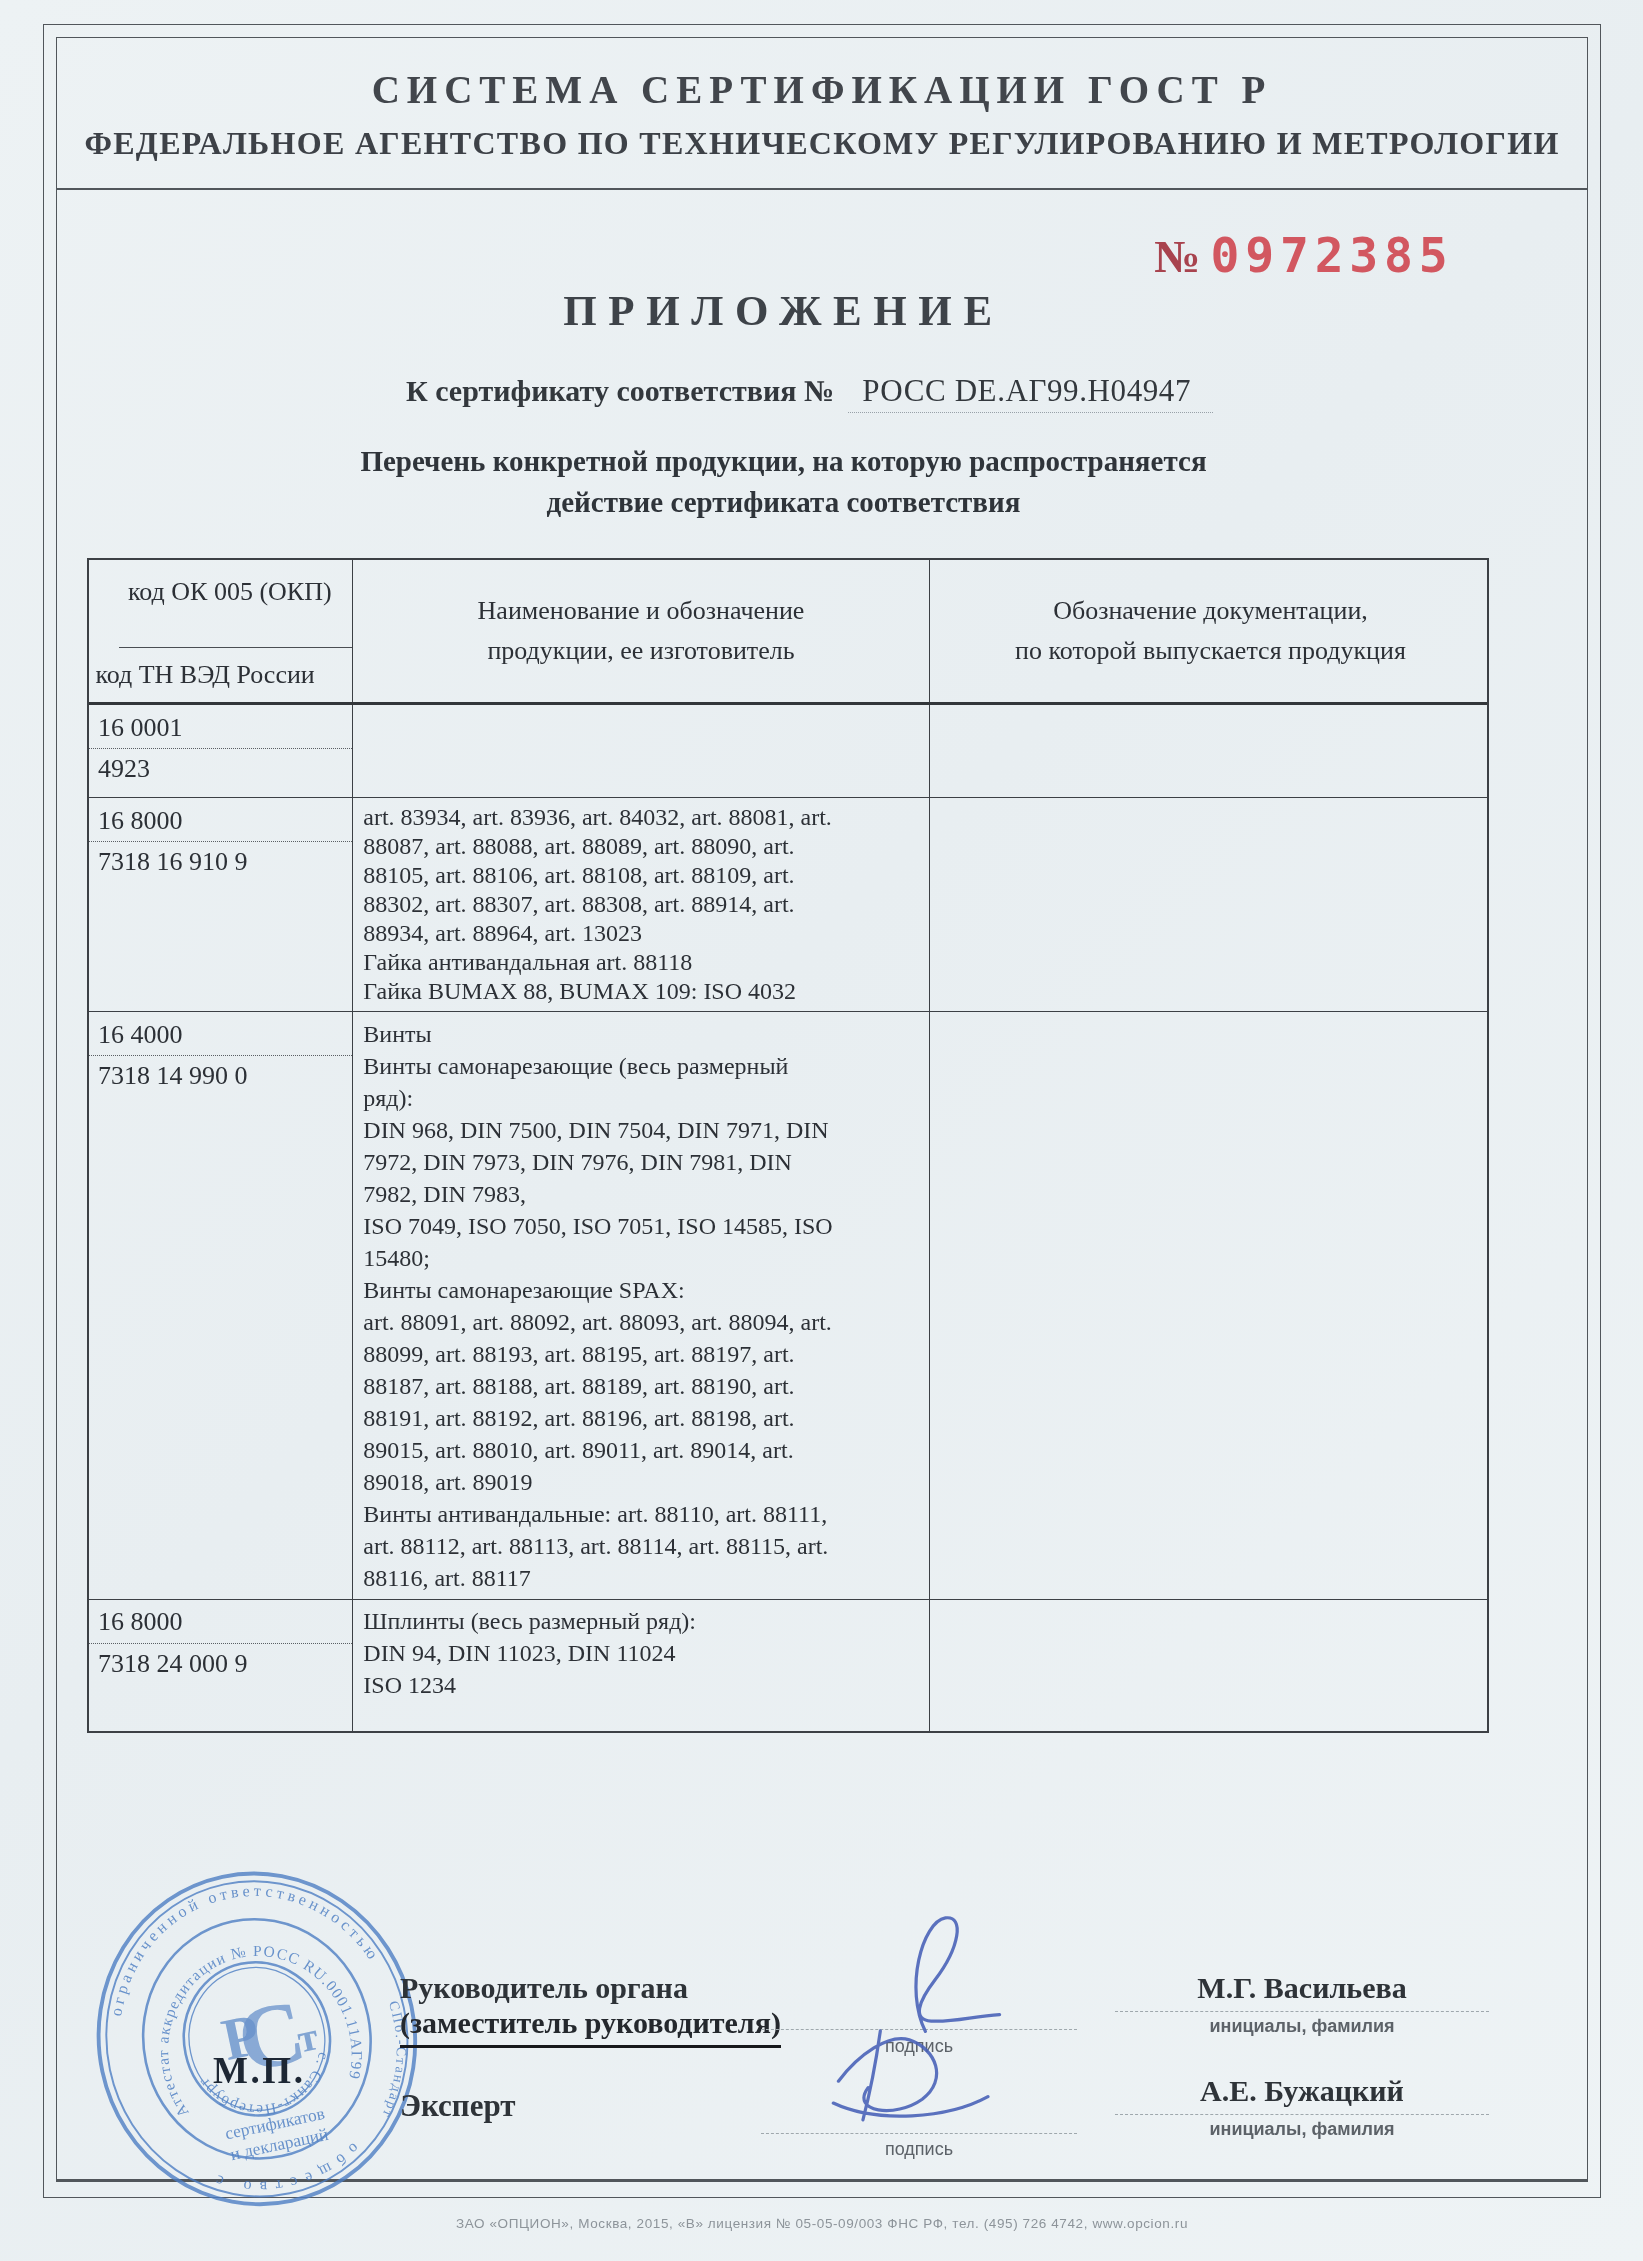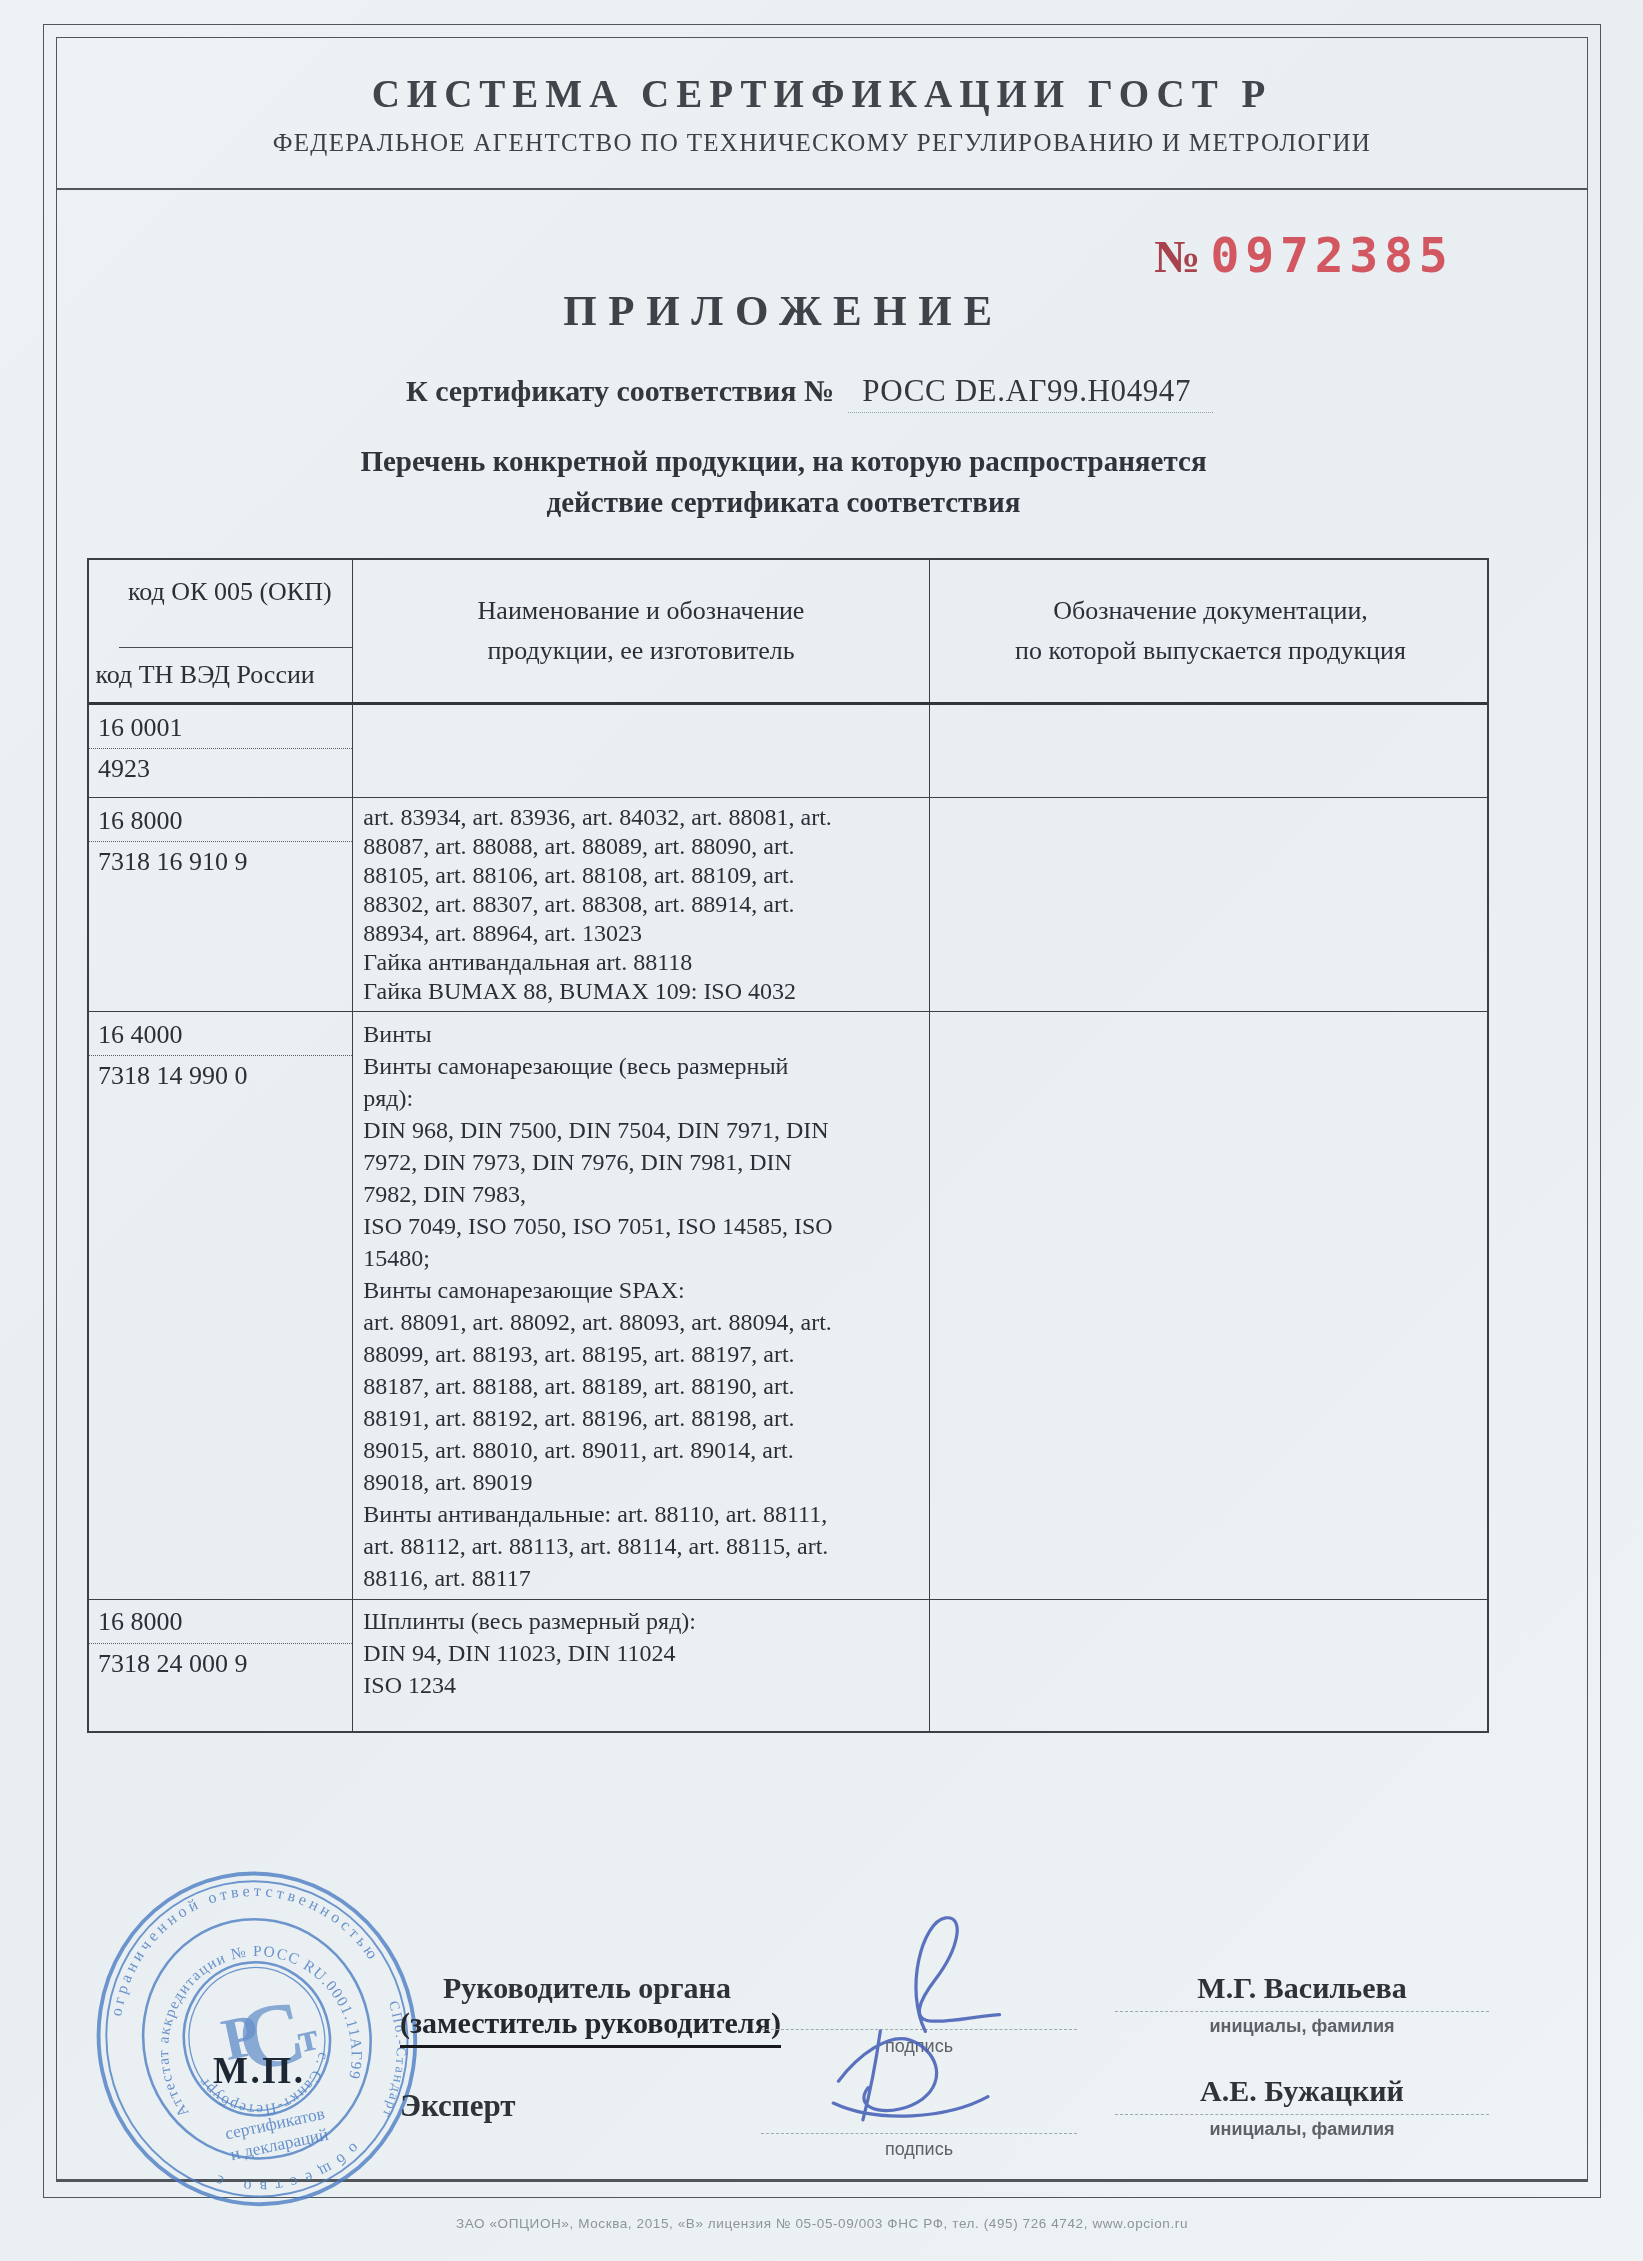--- a/index.html
+++ b/index.html
@@ -12,21 +12,21 @@
     overflow:hidden;
   }
   
   .frame-outer{position:absolute;left:43px;right:43px;top:24px;bottom:63px;border:1.9px solid #51565b;}
   .frame-inner{position:absolute;left:56px;right:56px;top:37px;bottom:79px;border:1.9px solid #51565b;border-bottom-width:3.2px;}
   .header-sep{position:absolute;left:56px;right:56px;top:188px;height:1.9px;background:#51565b;}
   
   .band-titles{position:absolute;left:58px;right:58px;top:39px;height:150px;
     display:flex;flex-direction:column;align-items:center;justify-content:center;gap:13px;}
   .t1{font-size:39px;font-weight:bold;letter-spacing:7px;color:#42464c;white-space:nowrap;}
-  .t2{font-size:25px;font-weight:normal;letter-spacing:1.3px;color:#3d4147;white-space:nowrap;}
+  .t2{font-size:32px;font-weight:bold;letter-spacing:1.3px;color:#3d4147;white-space:nowrap;}
   
   .doc-number{position:absolute;left:1154px;top:227px;white-space:nowrap;}
   .doc-number .no{font-size:46px;font-weight:bold;color:#a8434e;font-family:"Liberation Serif",serif;}
   .doc-number .digits{font-size:48px;font-weight:bold;color:#d25760;letter-spacing:5.8px;
     font-family:"DejaVu Sans Mono","Liberation Mono",monospace;margin-left:10.3px;}
   .title{position:absolute;left:39px;width:1489px;top:286px;text-align:center;
     font-size:43px;font-weight:600;letter-spacing:11.6px;color:#3e4349;}
   .cert-line{position:absolute;left:39px;width:1541px;top:373px;text-align:center;
     font-size:30px;font-weight:bold;color:#33383d;}
   .cert-line .cert-no{font-weight:normal;font-size:31px;letter-spacing:0.6px;
@@ -52,21 +52,21 @@
   .dotline{border-top:1.9px dotted #5a5f64;width:100%;}
   .prod{padding:5.2px 9px 5.2px 10.3px;font-size:24px;white-space:pre-line;}
   .lh45 .prod{line-height:29px;}
   .lh50 .prod{line-height:32px;}
   .r1{min-height:95px;}
   .r2{min-height:200px;}
   .r3{min-height:579px;}
   .r4{min-height:128px;}
   .r5{min-height:132px;}
   
-  .role1{position:absolute;left:400px;top:1971px;font-size:30px;font-weight:bold;color:#2e3338;margin-left:43px;}
+  .role1{position:absolute;left:400px;top:1971px;font-size:30px;font-weight:bold;color:#2e3338;}
   .role1b{position:absolute;left:400px;top:2006px;font-size:30px;font-weight:bold;color:#24282d;
     border-bottom:3.9px solid #16181b;padding-bottom:5.2px;}
   .role2{position:absolute;left:400px;top:2088px;font-size:31px;font-weight:bold;color:#2e3338;}
   .sigline{position:absolute;border-bottom:1.3px dashed #9fa8ad;}
   .sig1-line{left:761px;top:2003px;width:316px;height:26px;}
   .sig2-line{left:761px;top:2107px;width:316px;height:26px;}
   .siglabel{position:absolute;font-size:18px;color:#5c6268;text-align:center;width:316px;
     font-family:"Liberation Sans","DejaVu Sans",sans-serif;}
   .sig1-label{left:761px;top:2036px;}
   .sig2-label{left:761px;top:2139px;}

